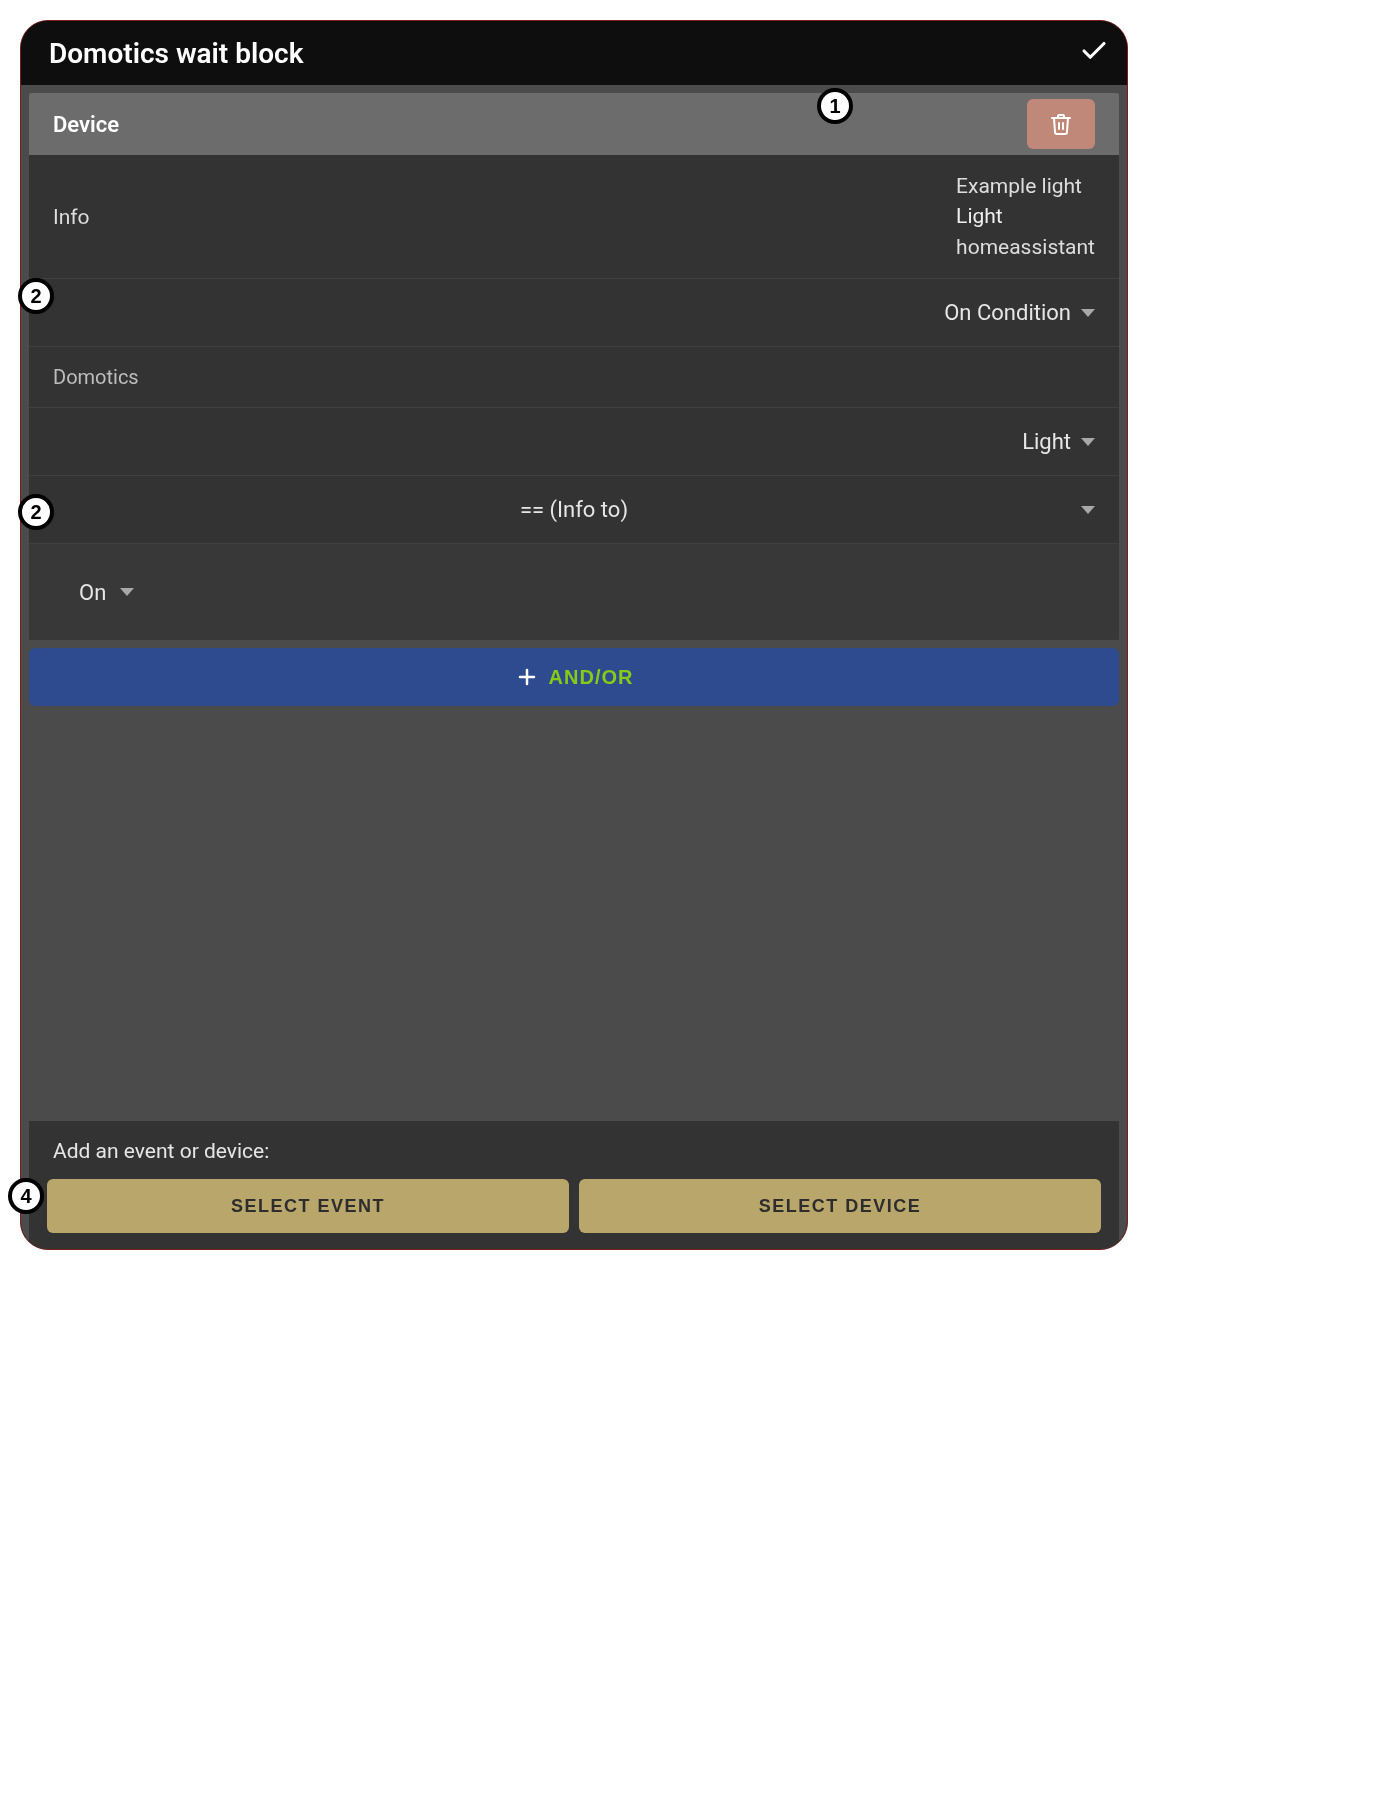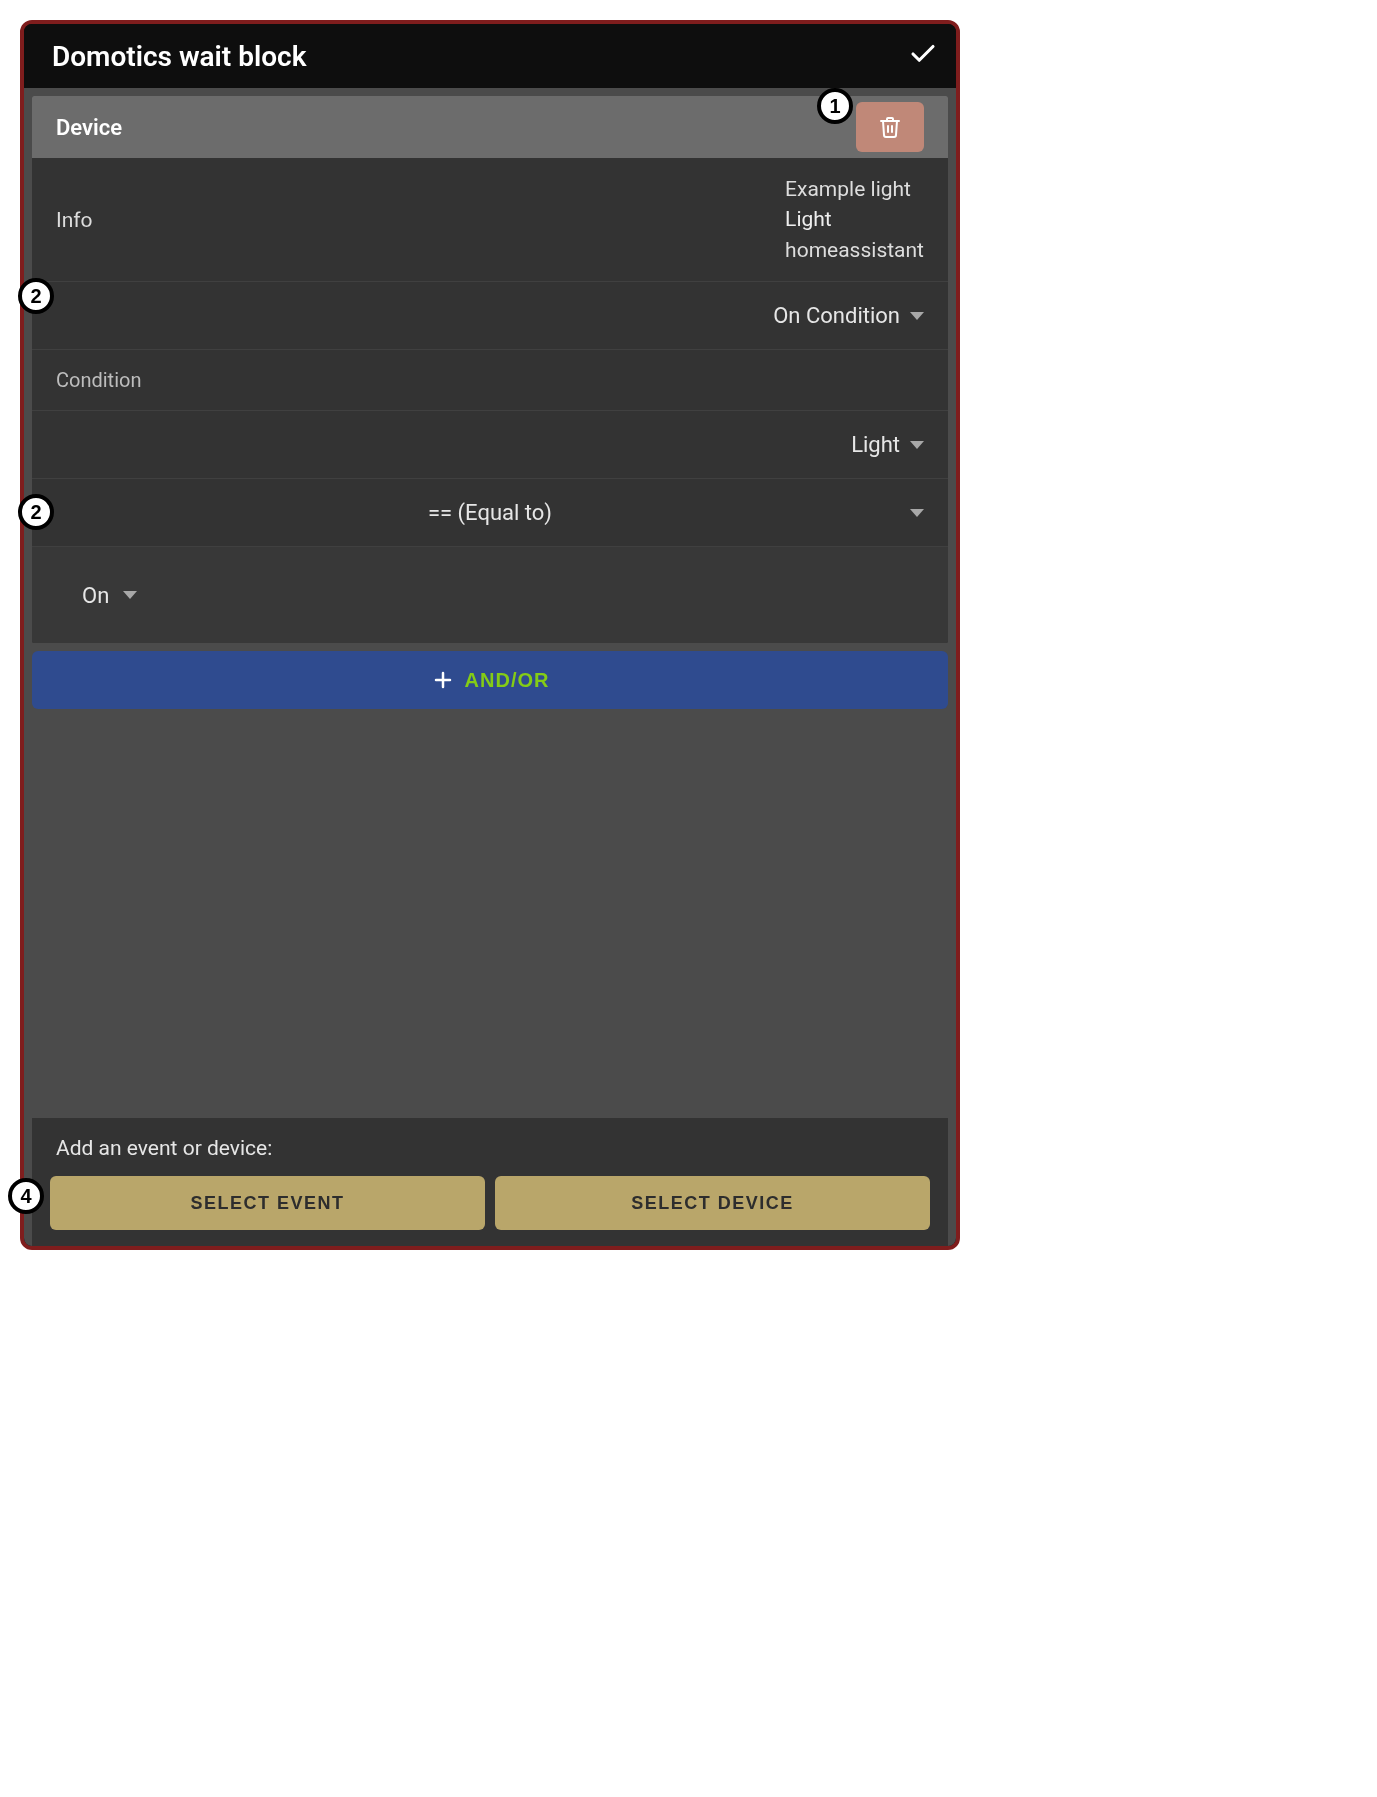--- a/index.html
+++ b/index.html
@@ -6,25 +6,25 @@
   html, body { background: #fff; }
   body {
     font-family: -apple-system, BlinkMacSystemFont, "Segoe UI", Roboto, Helvetica, Arial, sans-serif;
     width: 1377px;
     height: 1797px;
     position: relative;
     padding: 20px;
   }
 
   .frame {
-    width: 940px;
+    width: 1108px;
     height: 1230px;
     background: #0e0e0e;
-    border-radius: 12px;
-    border: 4px solid #7f1d1d;
+    border-radius: 28px;
+    border: 1px solid #7f1d1d;
     position: relative;
     overflow: hidden;
     display: flex;
     flex-direction: column;
   }
 
   
   .header {
     display: flex;
     align-items: center;
@@ -248,33 +248,33 @@
       </div>
 
       <div class="row select-row">
         <div class="select-right">
           <span>On Condition</span>
           <span class="chev"></span>
         </div>
       </div>
 
       <div class="row cond-label-row">
-        <span class="label">Condition</span>
+        <span class="label">Domotics</span>
       </div>
 
       <div class="row select-row">
         <div class="select-right">
           <span>Light</span>
           <span class="chev"></span>
         </div>
       </div>
 
       <div class="row select-row">
         <div class="select-center">
-          <span>== (Equal to)</span>
+          <span>== (Info to)</span>
           <span class="chev"></span>
         </div>
       </div>
 
       <div class="value-row" style="border-bottom:none;">
         <div class="select-left">
           <span>On</span>
           <span class="chev"></span>
         </div>
       </div>

